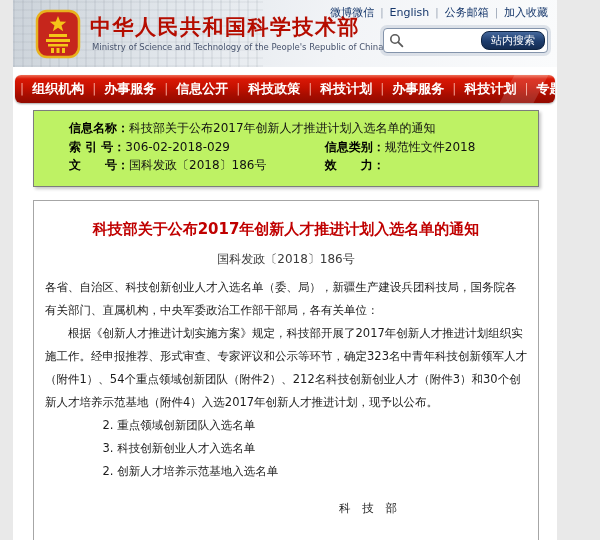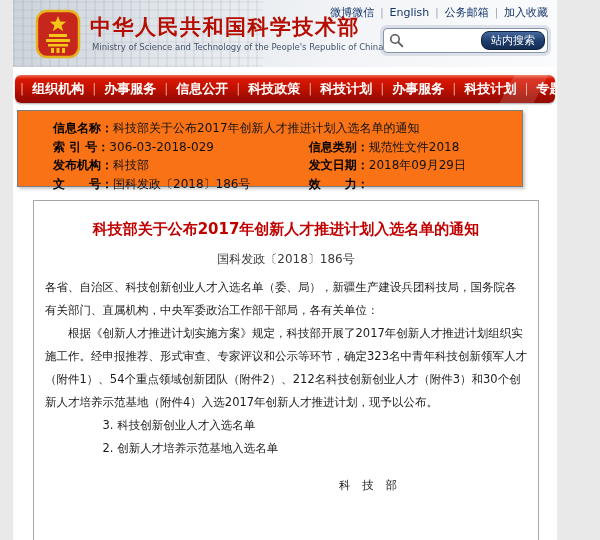--- a/index.html
+++ b/index.html
@@ -93,23 +93,23 @@
     content: "";
     position: absolute; right: 14px; top: -8px;
     width: 34px; height: 44px;
     background: rgba(255,255,255,.14);
     transform: skewX(-28deg);
   }
   .nav-item { padding: 0 8px; cursor: pointer; white-space: nowrap; }
   .nav-sep { color: #f2a294; font-weight: normal; font-size: 12px; }
   
   .infobox {
-    position: absolute; left: 4px; top: 110px;
+    position: absolute; left: 20px; top: 110px;
     width: 506px; height: 77px;
-    background: #f97316;
+    background: #bef264;
     border: 1px solid #7d7d7d;
     box-shadow: 2px 2px 3px rgba(0,0,0,.22);
     font-size: 12px; color: #111;
     padding: 8px 0 16px 35px;
   }
   .irow { line-height: 18.5px; white-space: nowrap; }
   .ilbl { font-weight: bold; color: #000; }
   .icol { display: inline-block; width: 252px; }
   
   .contentbox {
@@ -195,39 +195,36 @@
       <span class="nav-item">科技计划</span>
         <span class="nav-sep">|</span>
       <span class="nav-item">专题专栏</span>
     </div>
 
     <div class="infobox">
       <div class="irow">
         <span class="ilbl">信息名称：</span><span class="ival">科技部关于公布2017年创新人才推进计划入选名单的通知</span>
       </div>
       <div class="irow">
-        <span class="icol"><span class="ilbl">索 引 号：</span><span class="ival">306-03-2018-029</span></span>
+        <span class="icol"><span class="ilbl">索 引 号：</span><span class="ival">306-02-2018-029</span></span>
         <span class="ilbl">信息类别：</span><span class="ival">规范性文件2018</span>
-      </div>
-      <div class="irow">
-        <span class="icol"><span class="ilbl">发布机构：</span><span class="ival">科技部</span></span>
-        <span class="ilbl">发文日期：</span><span class="ival">2018年09月29日</span>
       </div>
       <div class="irow">
         <span class="icol"><span class="ilbl">文　　号：</span><span class="ival">国科发政〔2018〕186号</span></span>
         <span class="ilbl">效　　力：</span><span class="ival"></span>
       </div>
     </div>
 
     <div class="contentbox">
       <div class="doc">
         <div class="doc-title">科技部关于公布2017年创新人才推进计划入选名单的通知</div>
         <div class="doc-no">国科发政〔2018〕186号</div>
         <p class="p-noindent">各省、自治区、科技创新创业人才入选名单（委、局），新疆生产建设兵团科技局，国务院各有关部门、直属机构，中央军委政治工作部干部局，各有关单位：</p>
         <p class="p-indent">根据《创新人才推进计划实施方案》规定，科技部开展了2017年创新人才推进计划组织实施工作。经申报推荐、形式审查、专家评议和公示等环节，确定323名中青年科技创新领军人才（附件1）、54个重点领域创新团队（附件2）、212名科技创新创业人才（附件3）和30个创新人才培养示范基地（附件4）入选2017年创新人才推进计划，现予以公布。</p>
+        <div class="att-item">2. 重点领域创新团队入选名单</div>
         <div class="att-item">3. 科技创新创业人才入选名单</div>
         <div class="att-item">2. 创新人才培养示范基地入选名单</div>
         <div class="sign-block">
           <div class="sign-name">科 技 部</div>
 
         </div>
       </div>
     </div>
 
   </div>

